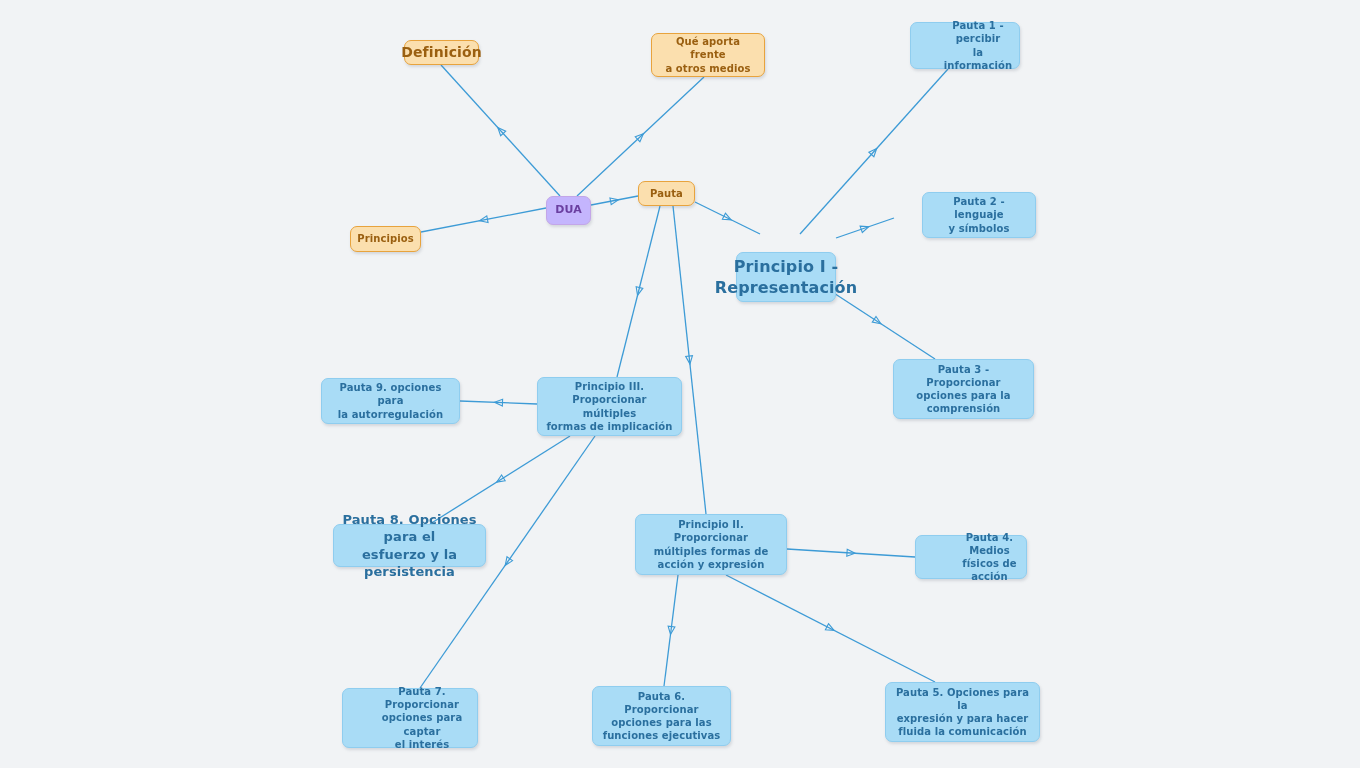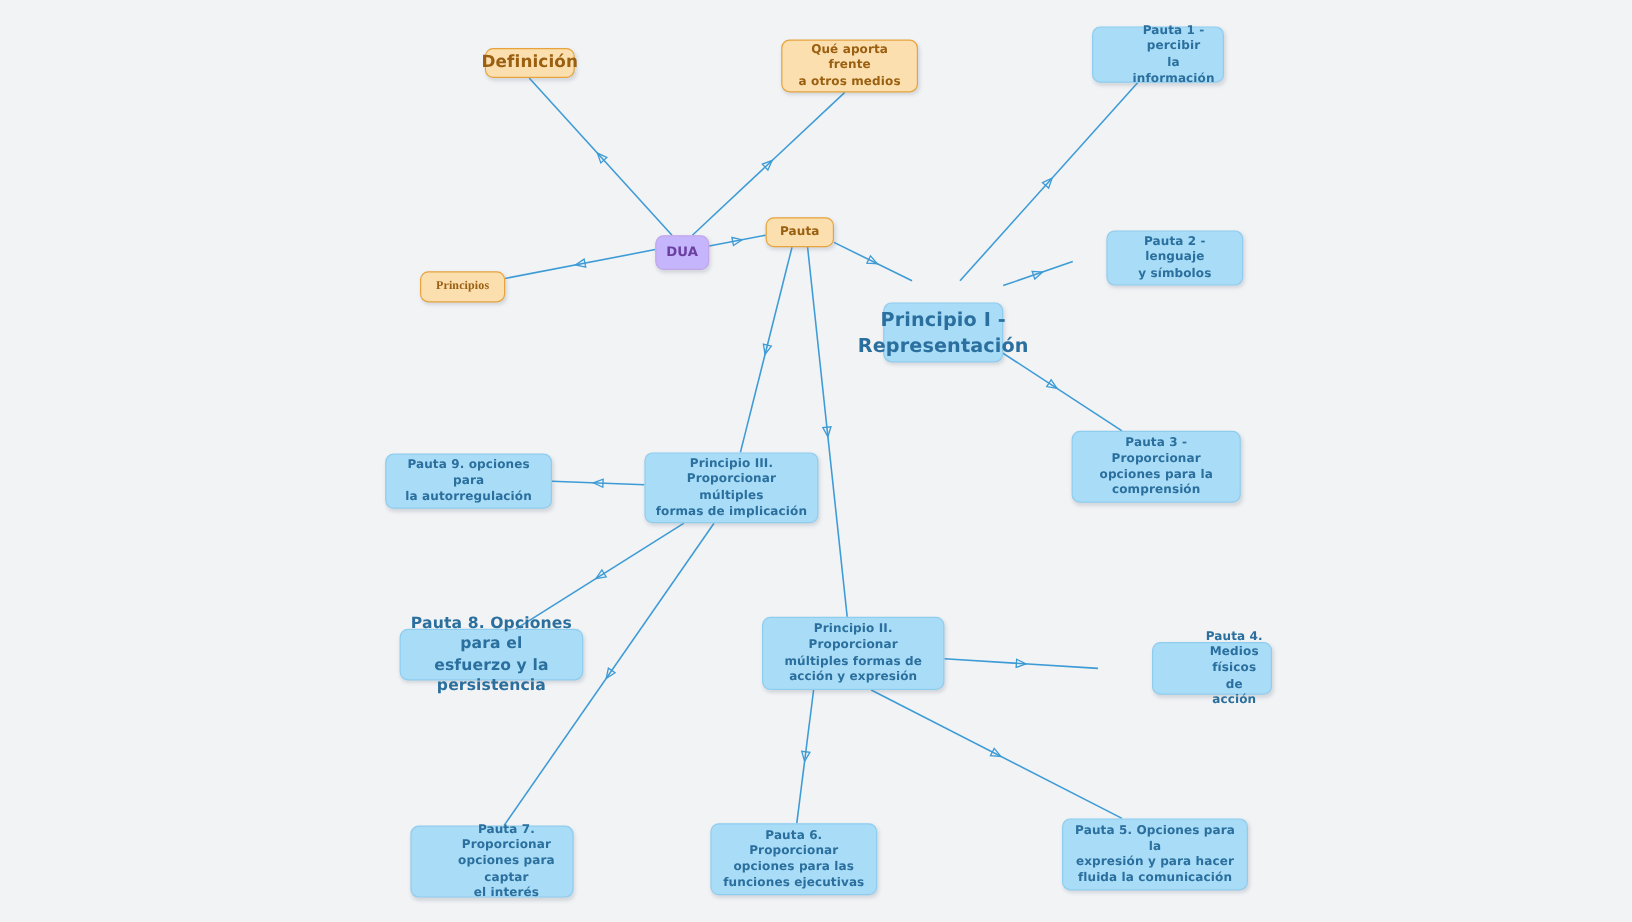--- a/index.html
+++ b/index.html
@@ -122,21 +122,21 @@
       <g>
         <line x1="726" y1="575" x2="935" y2="682" stroke="#3d9bd6" stroke-width="1.3"></line>
         <polygon points="-4,-3.4 4,0 -4,3.4" fill="none" stroke="#3d9bd6" stroke-width="1.1" stroke-linejoin="miter" transform="translate(830.5,628.5) rotate(27.11070877049371)"></polygon>
       </g>
     </svg>
   <div id="node-layer">
       <div class="node purple" style="left: 546px; top: 196px; width: 45px; height: 29px; font-size: 11px;">DUA</div>
       <div class="node orange" style="left: 404px; top: 40px; width: 75px; height: 25px; font-size: 14px;">Definición</div>
       <div class="node orange" style="left: 651px; top: 33px; width: 114px; height: 44px; font-size: 10px;">Qué aporta frente
 a otros medios</div>
-      <div class="node orange" style="left: 350px; top: 226px; width: 71px; height: 26px; font-size: 10px; font-family: Liberation Serif, serif;">Principios</div>
+      <div class="node orange" style="left: 350px; top: 226px; width: 71px; height: 26px; font-size: 10px;">Principios</div>
       <div class="node orange" style="left: 638px; top: 181px; width: 57px; height: 25px; font-size: 10px;">Pauta</div>
       <div class="node blue" style="left: 736px; top: 252px; width: 100px; height: 50px; font-size: 16px;">Principio I -
 Representación</div>
       <div class="node blue" style="left: 910px; top: 22px; width: 110px; height: 47px; font-size: 10px; padding-left: 32px;">Pauta 1 - percibir
 la información</div>
       <div class="node blue" style="left: 894px; top: 192px; width: 114px; height: 46px; font-size: 10px; margin-left: 28px;">Pauta 2 - lenguaje
 y símbolos</div>
       <div class="node blue" style="left: 893px; top: 359px; width: 141px; height: 60px; font-size: 10px;">Pauta 3 - Proporcionar
 opciones para la
 comprensión</div>
@@ -146,21 +146,21 @@
       <div class="node blue" style="left: 321px; top: 378px; width: 139px; height: 46px; font-size: 10px;">Pauta 9. opciones para
 la autorregulación</div>
       <div class="node blue" style="left: 333px; top: 524px; width: 153px; height: 43px; font-size: 13px;">Pauta 8. Opciones para el
 esfuerzo y la persistencia</div>
       <div class="node blue" style="left: 342px; top: 688px; width: 136px; height: 60px; font-size: 10px; padding-left: 30px;">Pauta 7. Proporcionar
 opciones para captar
 el interés</div>
       <div class="node blue" style="left: 635px; top: 514px; width: 152px; height: 61px; font-size: 10px;">Principio II. Proporcionar
 múltiples formas de
 acción y expresión</div>
-      <div class="node blue" style="left: 960px; top: 535px; width: 100px; height: 44px; font-size: 10px; padding-left: 43px;">Pauta 4. Medios
+      <div class="node blue" style="left: 915px; top: 535px; width: 112px; height: 44px; font-size: 10px; padding-left: 43px;">Pauta 4. Medios
 físicos de acción</div>
       <div class="node blue" style="left: 592px; top: 686px; width: 139px; height: 60px; font-size: 10px;">Pauta 6. Proporcionar
 opciones para las
 funciones ejecutivas</div>
       <div class="node blue" style="left: 885px; top: 682px; width: 155px; height: 60px; font-size: 10px;">Pauta 5. Opciones para la
 expresión y para hacer
 fluida la comunicación</div>
     </div>
 </div>
 

